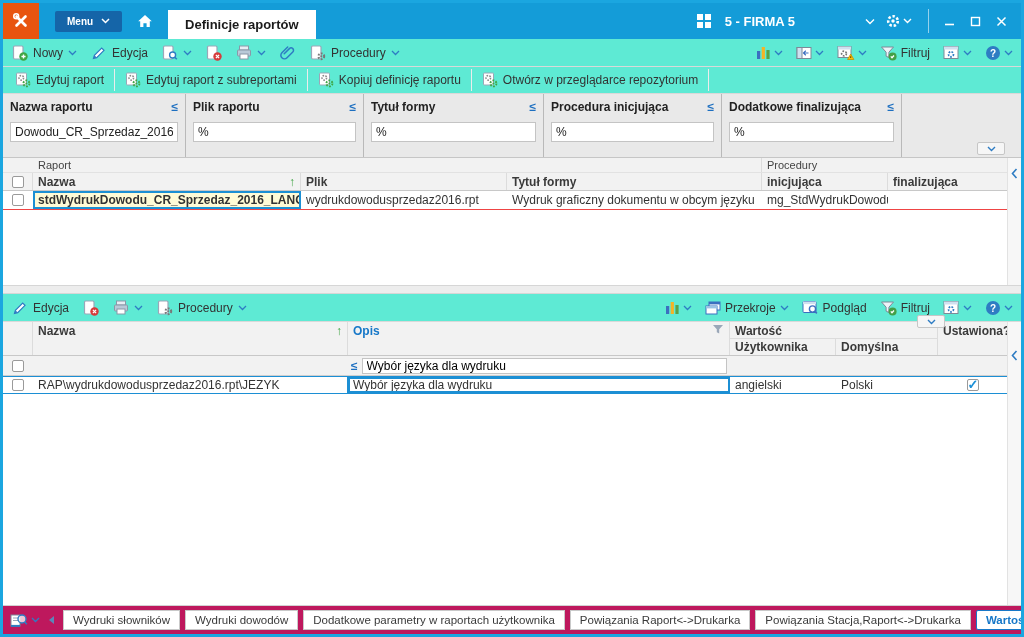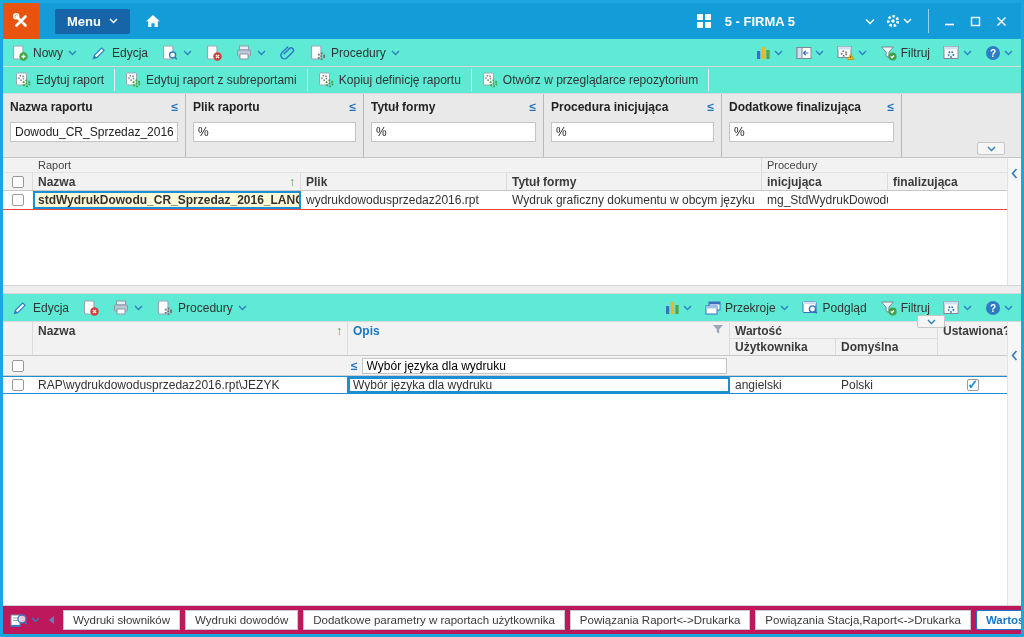--- a/index.html
+++ b/index.html
@@ -2,21 +2,21 @@
 <html><head>
 <meta charset="utf-8">
 <style>
   *{box-sizing:border-box;margin:0;padding:0}
   body{background:#cfd4d9;font-family:"Liberation Sans",sans-serif}
   .window{width:1024px;height:637px;border:3px solid #1BA6E0;background:#fff;display:flex;flex-direction:column;font-size:12px;color:#333;position:relative;overflow:hidden}
   .ic{display:inline-flex;align-items:center;justify-content:center;flex:0 0 auto}
   
   .titlebar{flex:0 0 36px;background:#149CD8;display:flex;align-items:center}
   .logo{width:36px;height:36px;background:#E8540F;display:flex;align-items:center;justify-content:center}
-  .menu-btn{margin-left:16px;background:#1565A8;color:#fff;font-weight:bold;font-size:13px;padding:5px 12px;border-radius:2px;display:flex;align-items:center;gap:8px;cursor:pointer}
+  .menu-btn{margin-left:16px;background:#1565A8;color:#fff;font-weight:bold;font-size:10px;padding:5px 12px;border-radius:2px;display:flex;align-items:center;gap:8px;cursor:pointer}
   .home-btn{margin:0 15px;display:flex;align-items:center}
   .doc-tab{align-self:flex-end;height:29px;background:#fff;padding:0 17px;display:flex;align-items:center;font-weight:bold;font-size:13px;color:#1a1a1a}
   .tb-right{margin-left:auto;display:flex;align-items:center;gap:10px;padding-right:8px;color:#fff}
   .company{font-weight:bold;font-size:13px;margin:0 60px 0 4px}
   .winbtns{display:flex;gap:2px;margin-left:6px;border-left:1px solid rgba(255,255,255,.55);padding-left:8px}
   .winbtn{width:24px;height:24px;display:flex;align-items:center;justify-content:center;cursor:pointer}
   
   .toolbar{display:flex;align-items:center;background:#5eead4;border-bottom:1px solid #D9D9D9;padding:0 2px;gap:0}
   .tb1{flex:0 0 28px}
   .tb2{flex:0 0 27px}
@@ -92,20 +92,23 @@
       <span>Menu</span>
       <svg class="ic" width="9" height="6">
           <polyline points="1,1 4.5,4.5 8,1" fill="none" stroke="#fff" stroke-width="1.5"></polyline>
         </svg>
     </div>
     <div class="home-btn">
       <svg class="ic" width="16" height="14">
           <path d="M8 1L14.8 7.3h-2V13H9.6V9.3H6.4V13H3.2V7.3h-2z" fill="#fff"></path>
         </svg>
     </div>
+    <div class="doc-tab">
+      <span>Definicje raportów</span>
+    </div>
     <div class="tb-right">
       <svg class="ic" width="14" height="14">
           <rect x="0" y="0" width="6" height="6" fill="#fff"></rect>
           <rect x="8" y="0" width="6" height="6" fill="#fff"></rect>
           <rect x="0" y="8" width="6" height="6" fill="#fff"></rect>
           <rect x="8" y="8" width="6" height="6" fill="#fff"></rect>
         </svg>
       <span class="company">5 - FIRMA 5</span>
       <svg class="ic" width="10" height="7">
           <polyline points="1,1.5 5,5.5 9,1.5" fill="none" stroke="#fff" stroke-width="1.4"></polyline>

